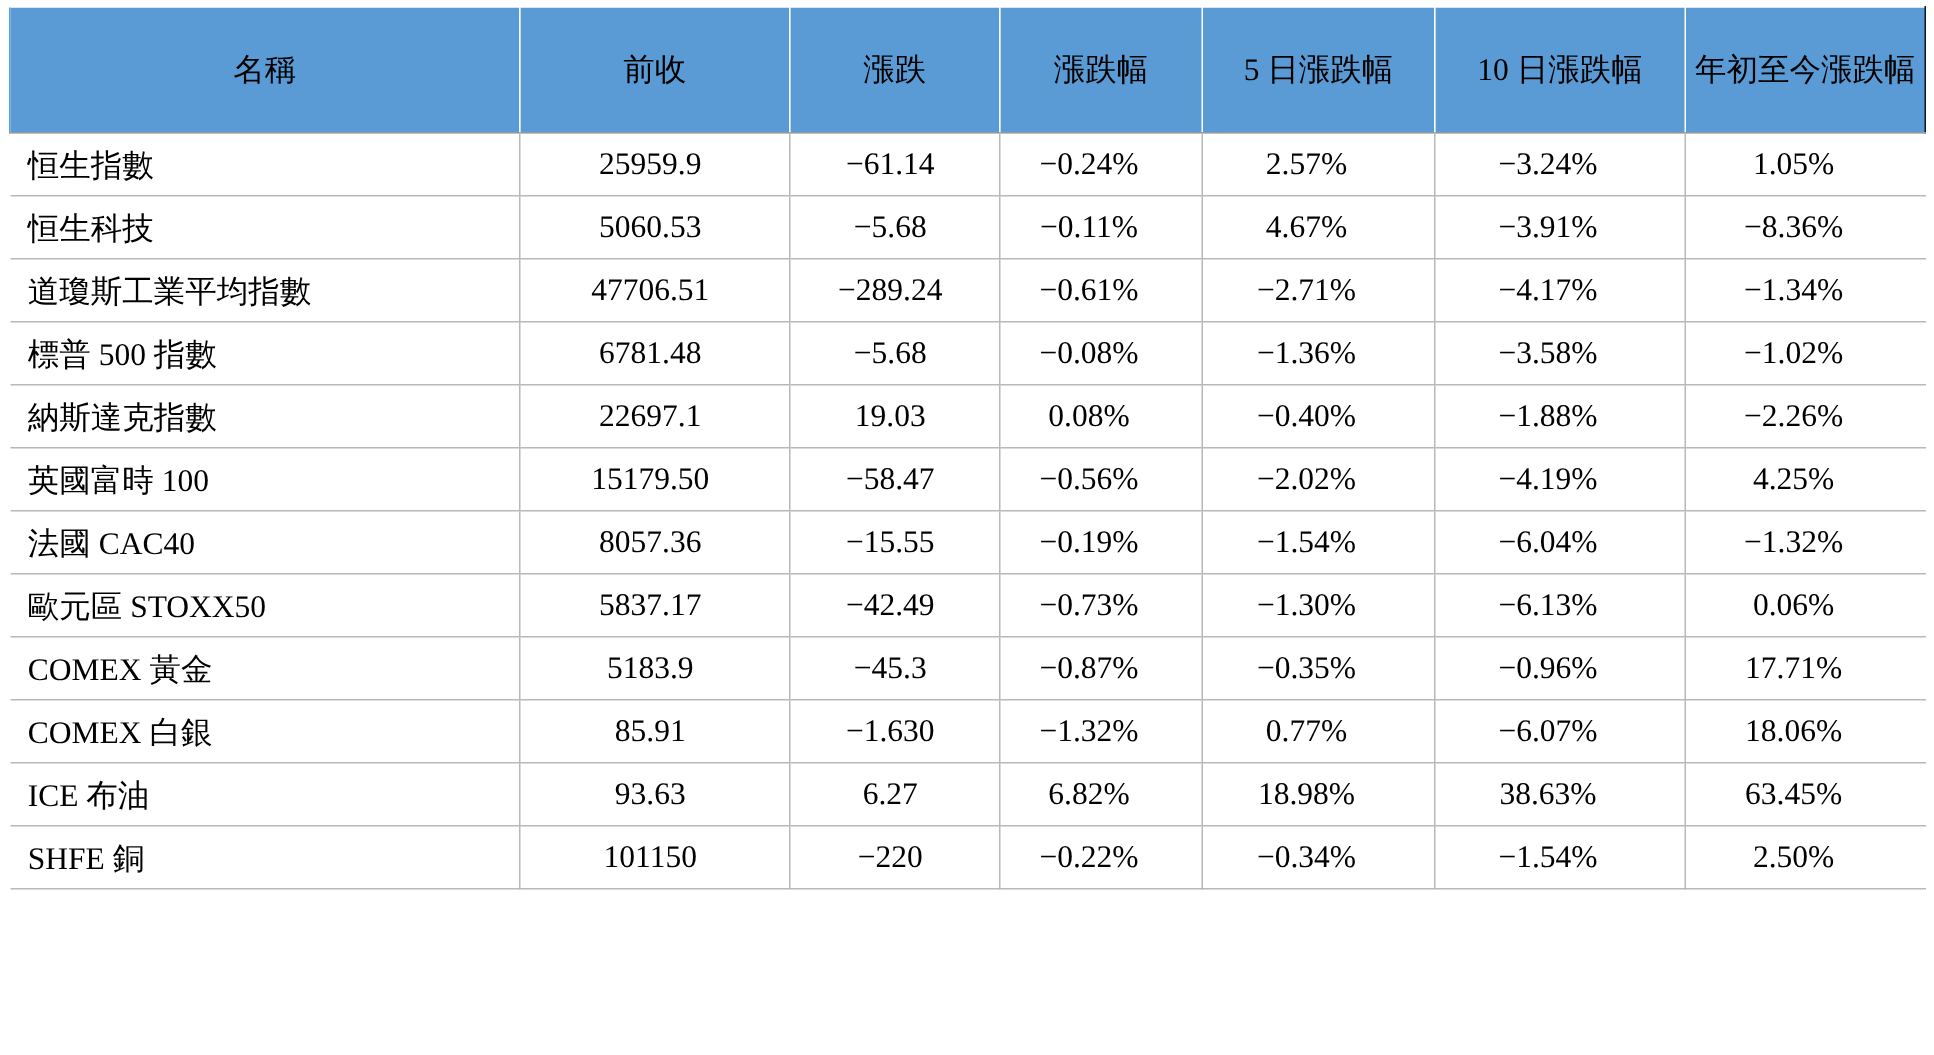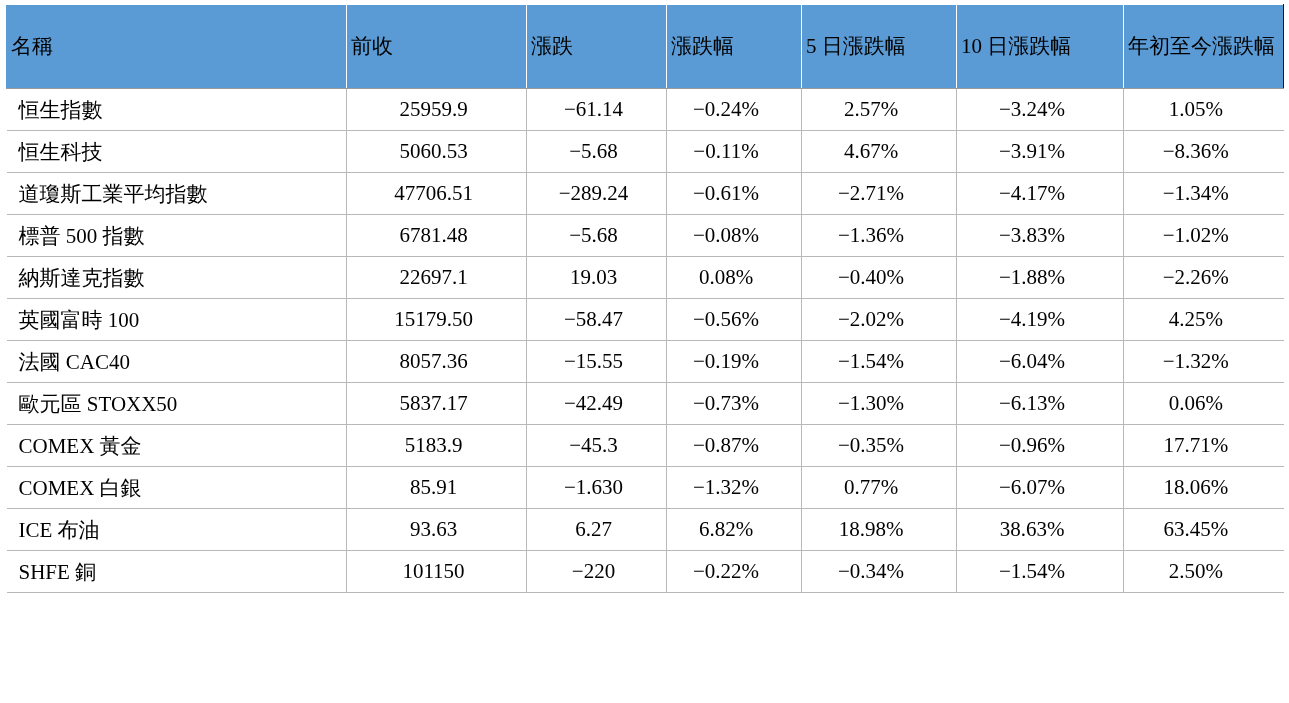--- a/index.html
+++ b/index.html
@@ -35,21 +35,21 @@
   table.market-table col.c-d10    { width: 167px; }
   table.market-table col.c-ytd    { width: 160px; }
 
   thead th {
     background: #5B9BD5;
     color: #000000;
     font-weight: normal;
     border: 1px solid #ffffff;
     border-bottom: 1px solid #9a9a9a;
     padding: 6px 4px;
-    text-align: left;
+    text-align: center;
     vertical-align: middle;
     line-height: 1.35;
     height: 84px;
     box-sizing: border-box;
   }
   thead th.first-col { border-left: 1px solid #5B9BD5; }
   thead th.last-col  { border-right: 1px solid #0f172a; }
 
   tbody td {
     border-top: 1px solid #b8b8b8;
@@ -134,21 +134,21 @@
         <td class="pct">−2.71%</td>
         <td class="pct">−4.17%</td>
         <td class="pct last-col">−1.34%</td>
       </tr>
       <tr>
         <td class="name">標普 500 指數</td>
         <td class="num">6781.48</td>
         <td class="num">−5.68</td>
         <td class="pct">−0.08%</td>
         <td class="pct">−1.36%</td>
-        <td class="pct">−3.83%</td>
+        <td class="pct">−3.58%</td>
         <td class="pct last-col">−1.02%</td>
       </tr>
       <tr>
         <td class="name">納斯達克指數</td>
         <td class="num">22697.1</td>
         <td class="num">19.03</td>
         <td class="pct">0.08%</td>
         <td class="pct">−0.40%</td>
         <td class="pct">−1.88%</td>
         <td class="pct last-col">−2.26%</td>

